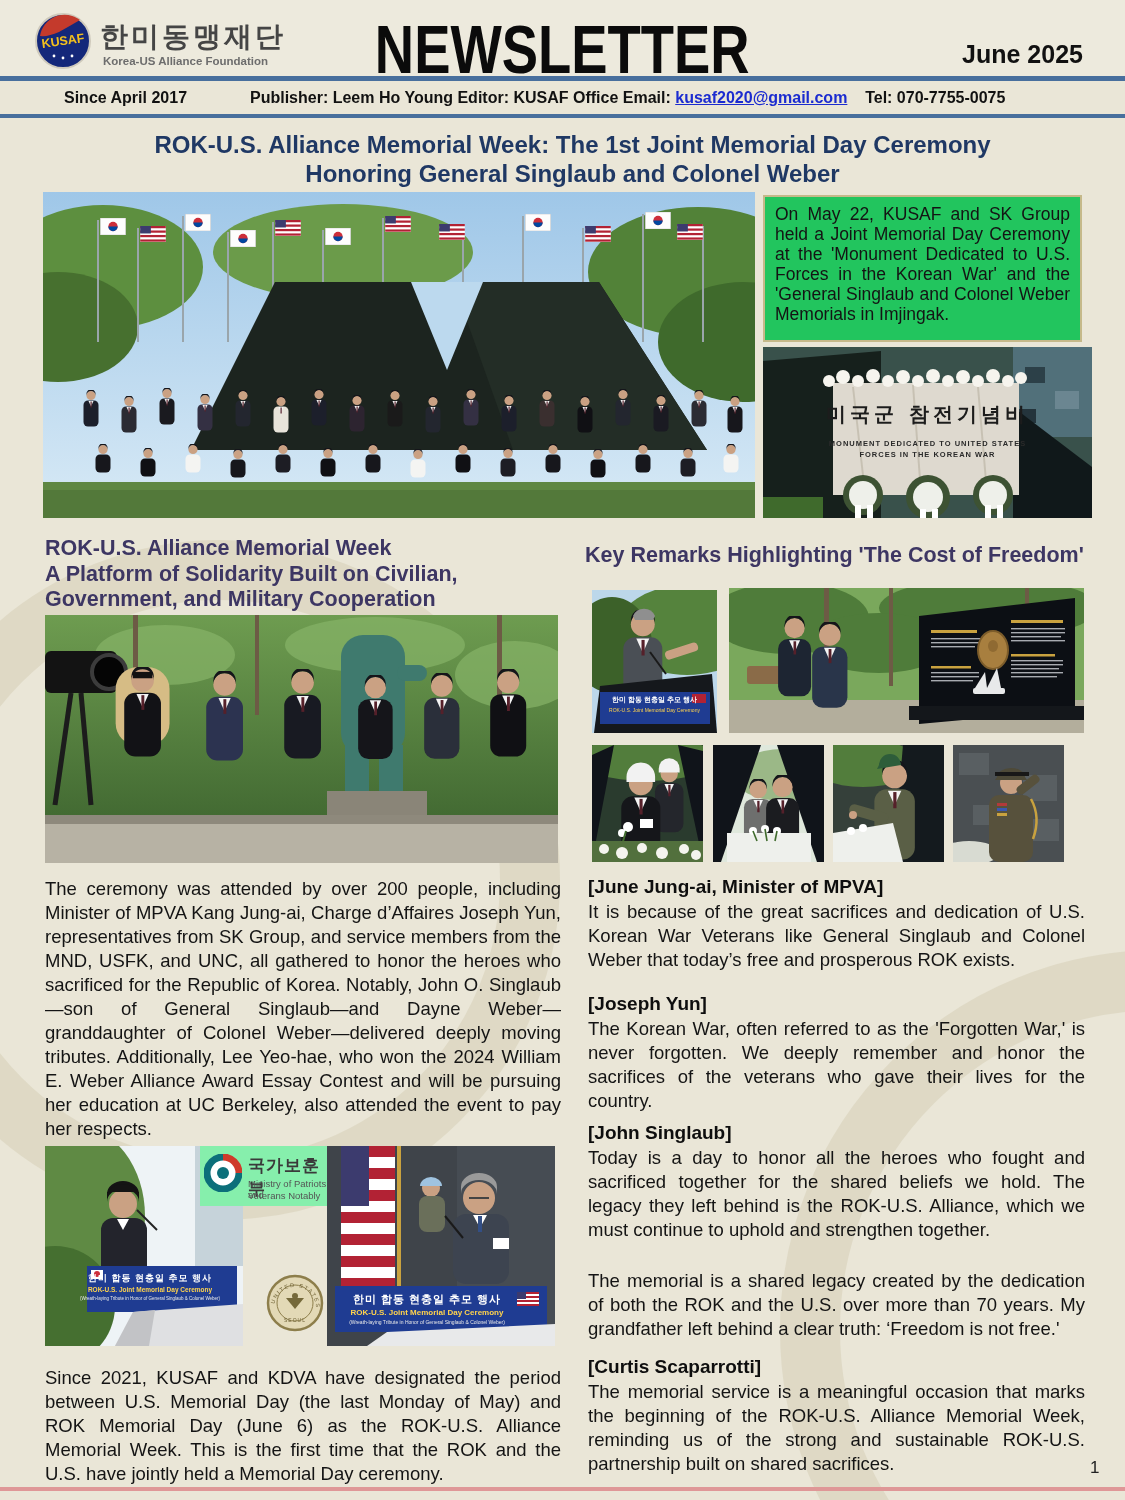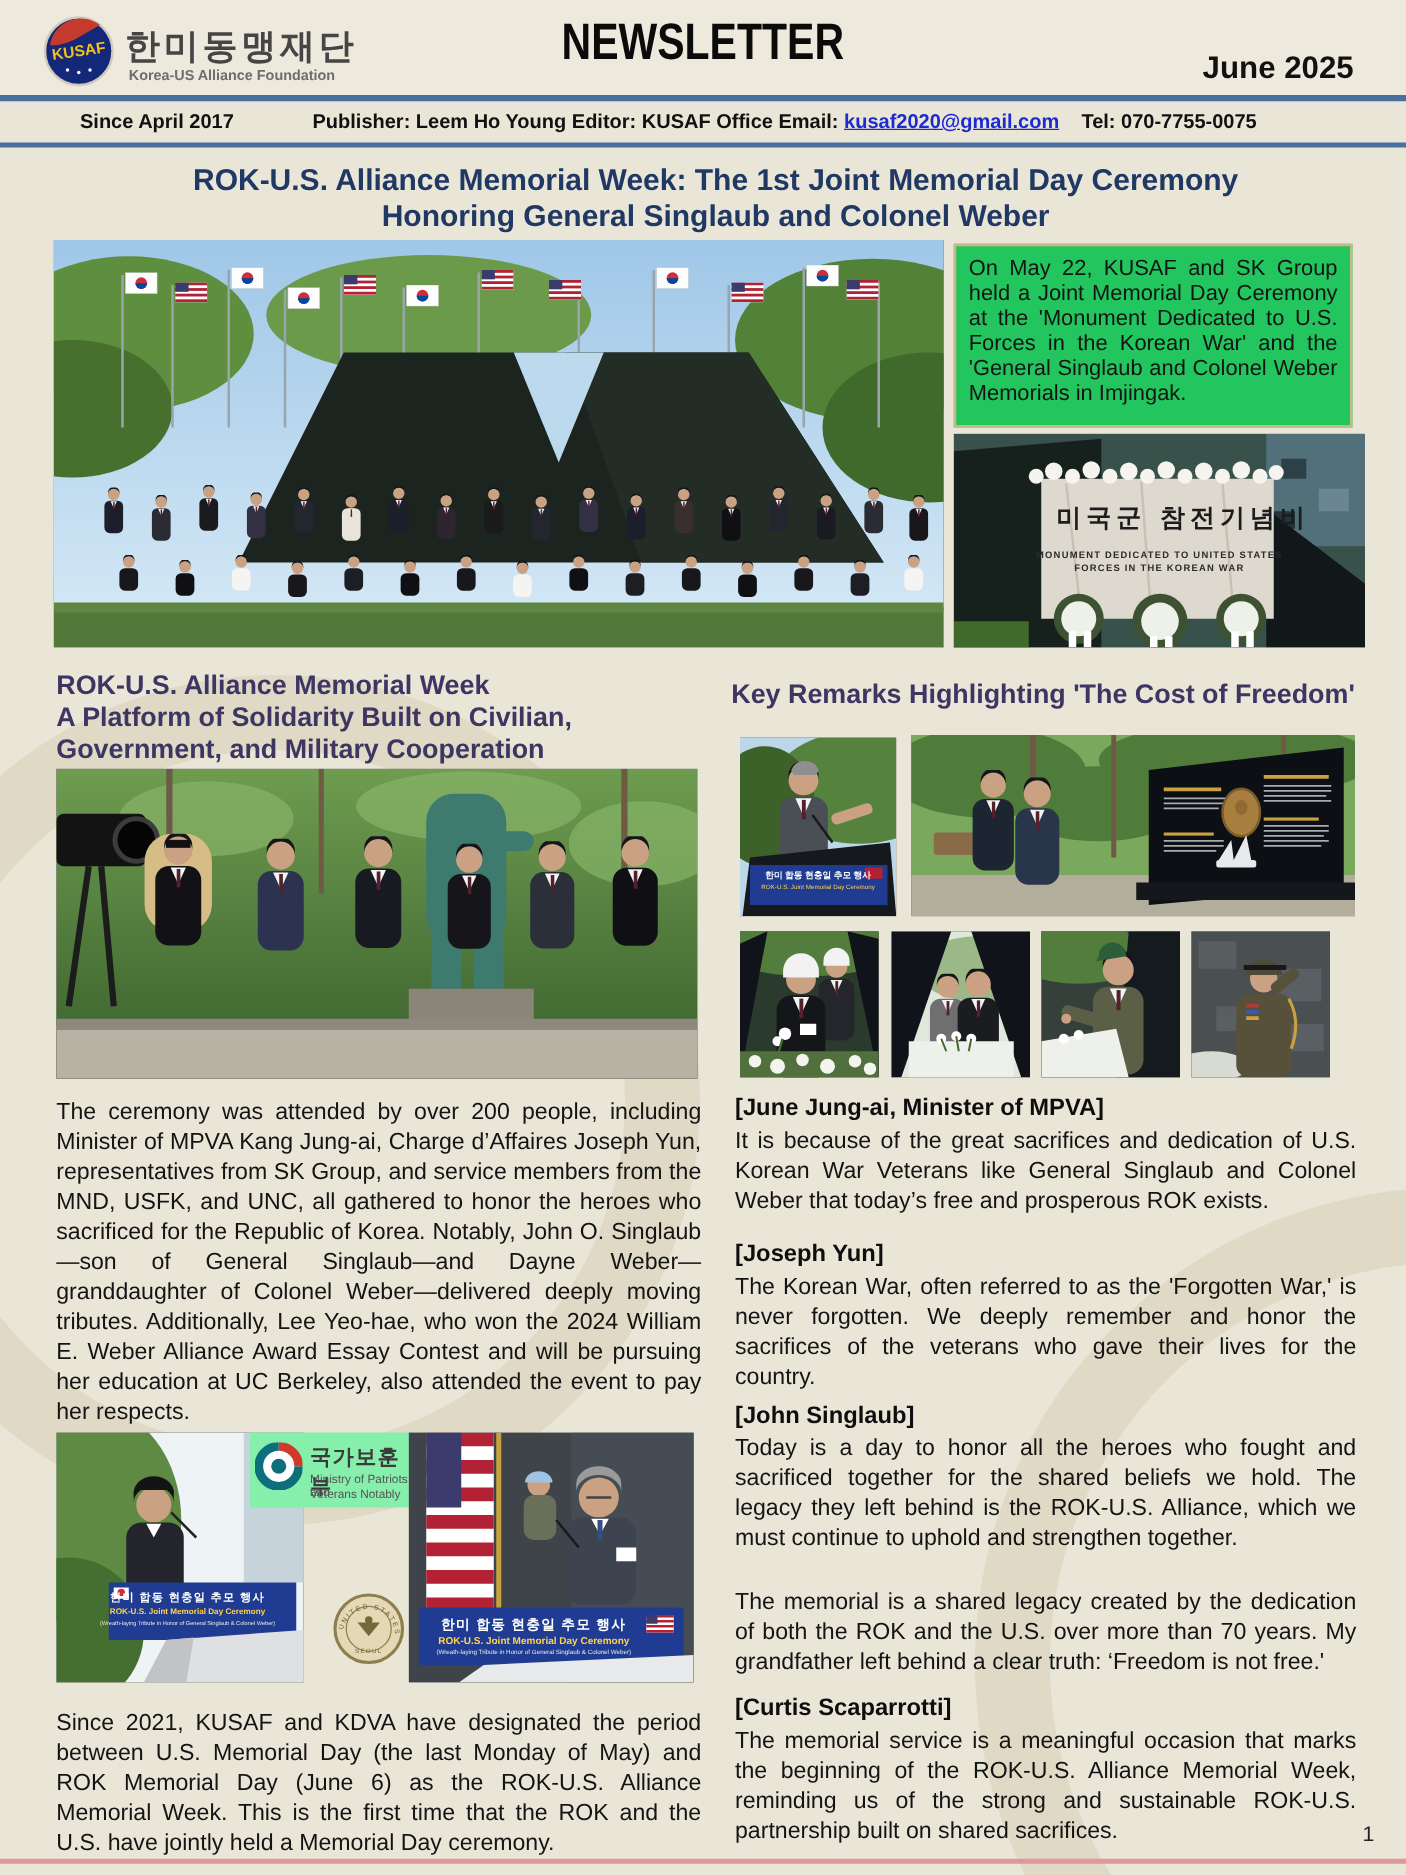--- a/index.html
+++ b/index.html
@@ -3,21 +3,21 @@
 <meta charset="utf-8">
 <style>
   html,body{margin:0;padding:0;background:#cfc9b4;}
   .page{position:relative;width:1125px;height:1500px;margin:0 auto;background:#eae6d7;
         font-family:"Liberation Sans",sans-serif;color:#161616;overflow:hidden;}
   .abs{position:absolute;}
   
   .wm{position:absolute;border-radius:50%;border:60px solid rgba(205,197,167,.38);}
   
   .hdr-rule{left:0;right:0;height:5px;background:#486f9d;}
-  .nl-title{left:0;right:0;top:10px;text-align:center;font-size:41px;font-weight:bold;
+  .nl-title{left:0;right:0;top:10px;text-align:center;font-size:68px;font-weight:bold;
             color:#0b0b0b;letter-spacing:0px;}
   .nl-inner{display:inline-block;transform:scaleX(.8);transform-origin:center;}
   .issue-date{right:42px;top:40px;font-size:25px;font-weight:bold;color:#111;}
   .k-name{left:100px;top:18px;font-size:28px;font-weight:bold;color:#454545;letter-spacing:3px;}
   .e-name{left:103px;top:55px;font-size:11.5px;font-weight:bold;color:#6d6d6d;}
   .pubbar{left:0;right:0;top:84px;height:30px;font-size:16px;font-weight:bold;color:#111;}
   .pubbar .since{position:absolute;left:64px;top:5px;}
   .pubbar .mid{position:absolute;left:250px;top:5px;}
   .pubbar a{color:#1b2bd0;}
   
@@ -245,21 +245,21 @@
         <circle cx="230" cy="148" r="20" fill="#3d5233"></circle>
           <circle cx="230" cy="148" r="14" fill="#eef0ea"></circle>
         <rect x="92" y="158" width="6" height="13" fill="#fff"></rect>
           <rect x="104" y="158" width="6" height="13" fill="#fff"></rect>
         <rect x="157" y="162" width="6" height="9" fill="#fff"></rect>
           <rect x="169" y="162" width="6" height="9" fill="#fff"></rect>
         <rect x="222" y="158" width="6" height="13" fill="#fff"></rect>
           <rect x="234" y="158" width="6" height="13" fill="#fff"></rect>
       </g>
     </svg>
-    <div class="ov" style="top:54px;color:#1c1c1c;font-size:20px;font-weight:bold;letter-spacing:4px;font-family:'DejaVu Serif',serif;padding-left:19px;">미국군 참전기념비</div>
+    <div class="ov" style="top:54px;color:#1c1c1c;font-size:20px;font-weight:bold;letter-spacing:4px;font-family:'DejaVu Serif',serif;">미국군 참전기념비</div>
     <div class="ov" style="top:92px;color:#2a2a2a;font-size:7.5px;font-weight:bold;letter-spacing:1px;">MONUMENT DEDICATED TO UNITED STATES</div>
     <div class="ov" style="top:103px;color:#2a2a2a;font-size:7.5px;font-weight:bold;letter-spacing:1px;">FORCES IN THE KOREAN WAR</div>
   </div>
 
   <div class="abs col-head" style="left:45px;top:536px;width:515px;">
     <div>ROK-U.S. Alliance Memorial Week</div>
     <div>A Platform of Solidarity Built on Civilian,</div>
     <div>Government, and Military Cooperation</div>
   </div>
 

